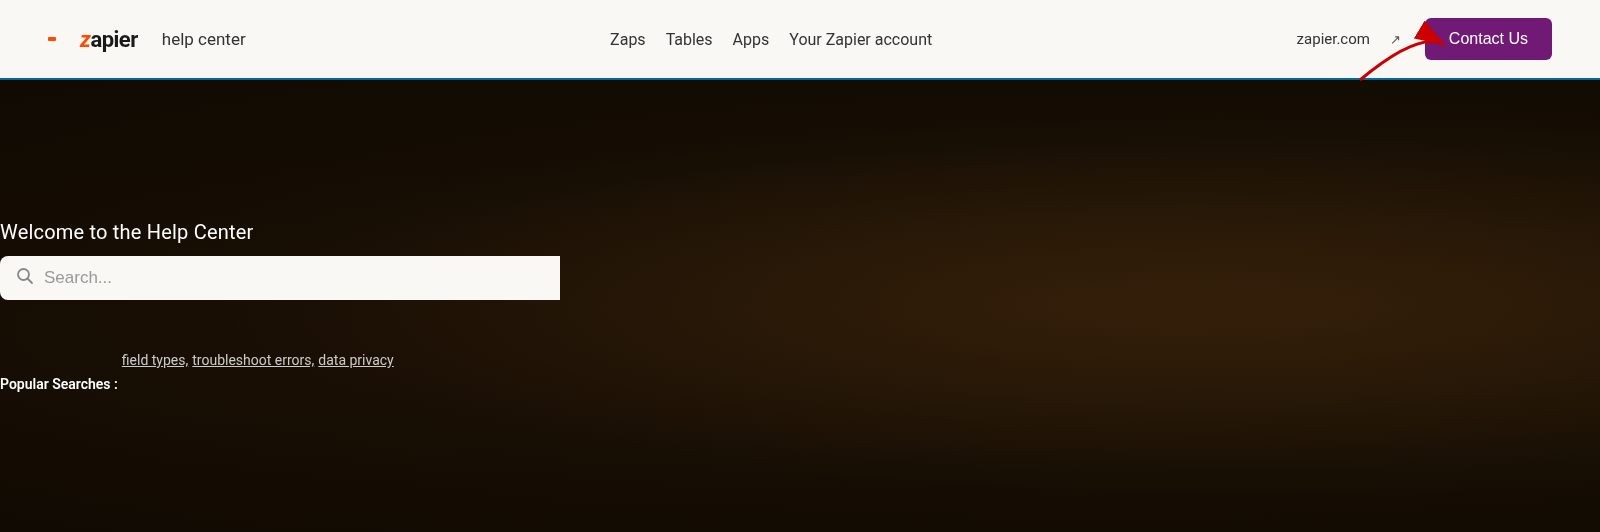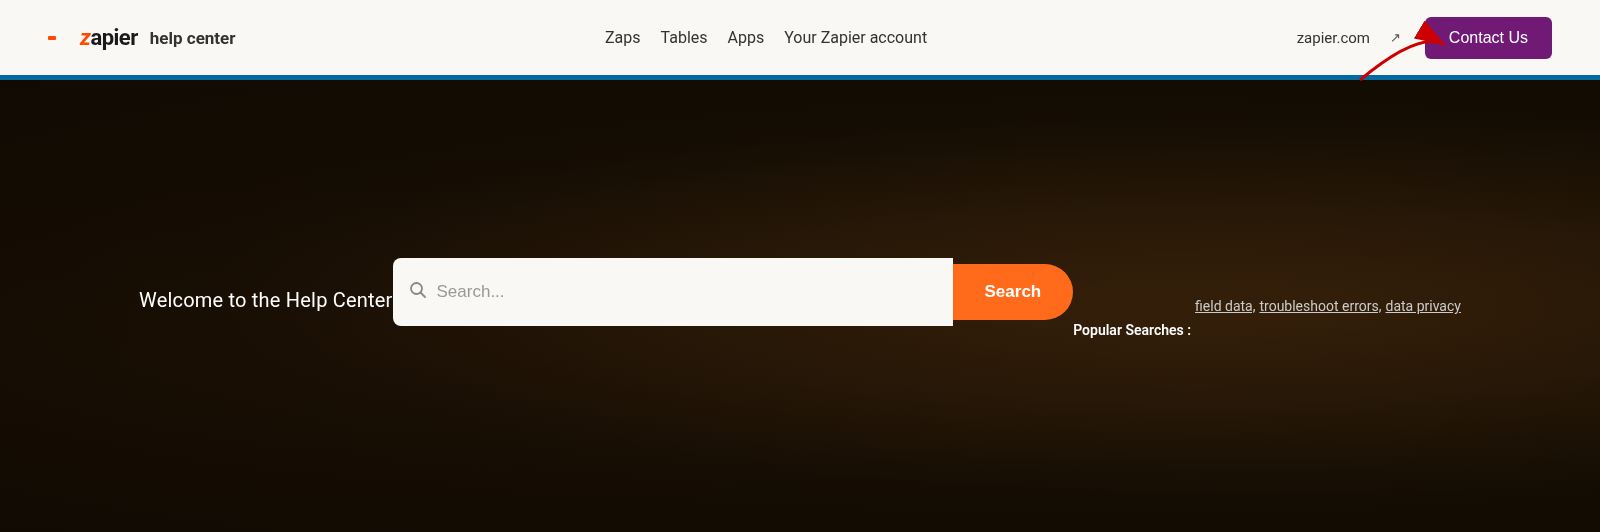--- a/index.html
+++ b/index.html
@@ -14,21 +14,21 @@
     
     .header {
       background-color: #f9f8f4;
       height: 80px;
       display: flex;
       align-items: center;
       justify-content: space-between;
       padding: 0 48px;
       position: relative;
       z-index: 10;
-      border-bottom: 5px solid #0369a1;
+      border-bottom: 2px solid #0369a1;
     }
 
     .header-left {
       display: flex;
       align-items: center;
       gap: 8px;
     }
 
     .zapier-logo {
       display: flex;
@@ -48,22 +48,22 @@
       letter-spacing: -0.5px;
     }
 
     .zapier-name span {
       color: #ff4a00;
     }
 
     .help-center-label {
       font-size: 17px;
       color: #333;
-      font-weight: 700;
-      margin-left: 4px;
+      font-weight: 400;
+      margin-left: 16px;
     }
 
     .header-nav {
       display: flex;
       align-items: center;
       gap: 20px;
     }
 
     .nav-link {
       font-size: 16px;
@@ -105,22 +105,22 @@
       cursor: pointer;
       white-space: nowrap;
     }
 
     
     .hero {
       background-color: #1a1008;
       background: radial-gradient(ellipse at 70% 50%, #2a1a08 0%, #160e04 50%, #100a02 100%);
       height: 452px;
       display: flex;
-      flex-direction: row;
-      align-items: center;
+      flex-direction: column;
+      align-items: flex-start;
       justify-content: center;
       position: relative;
       overflow: hidden;
     }
 
     .hero::before {
       content: '';
       position: absolute;
       inset: 0;
       background: 
@@ -166,21 +166,21 @@
     .search-icon-wrapper {
       position: absolute;
       left: 16px;
       color: #888;
       font-size: 16px;
       pointer-events: none;
     }
 
     .search-input {
       width: 560px;
-      height: 68px;
+      height: 44px;
       background: #f9f8f4;
       border: none;
       border-radius: 8px 0 0 8px;
       padding: 0 16px 0 44px;
       font-size: 17px;
       color: #666;
       outline: none;
     }
 
     .search-input::placeholder {
@@ -286,22 +286,21 @@
   <div class="search-container">
     <div class="search-input-wrapper">
       <span class="search-icon-wrapper">
         <svg width="18" height="18" viewBox="0 0 18 18" fill="none">
           <circle cx="7.5" cy="7.5" r="5.5" stroke="#888" stroke-width="1.8"></circle>
           <line x1="11.5" y1="11.5" x2="16" y2="16" stroke="#888" stroke-width="1.8" stroke-linecap="round"></line>
         </svg>
       </span>
       <input class="search-input" type="text" placeholder="Search..." style="">
     </div>
-    <button class="search-btn">Search</button>
   </div>
 
   <div class="popular-searches">
     <span class="popular-searches-label">Popular Searches :</span>
-    <a class="popular-link">field data,</a>
+    <a class="popular-link">field types,</a>
     <a class="popular-link">troubleshoot errors,</a>
     <a class="popular-link">data privacy</a>
   </div>
 </section>
 
 </body></html>

